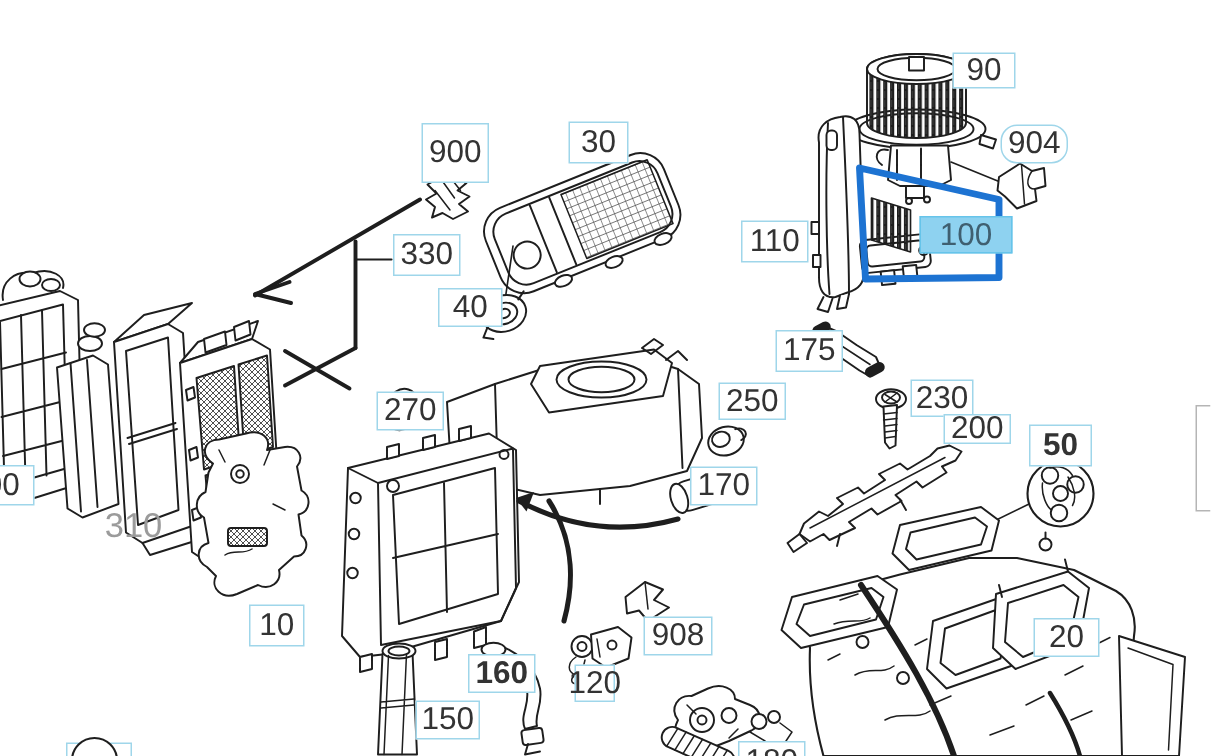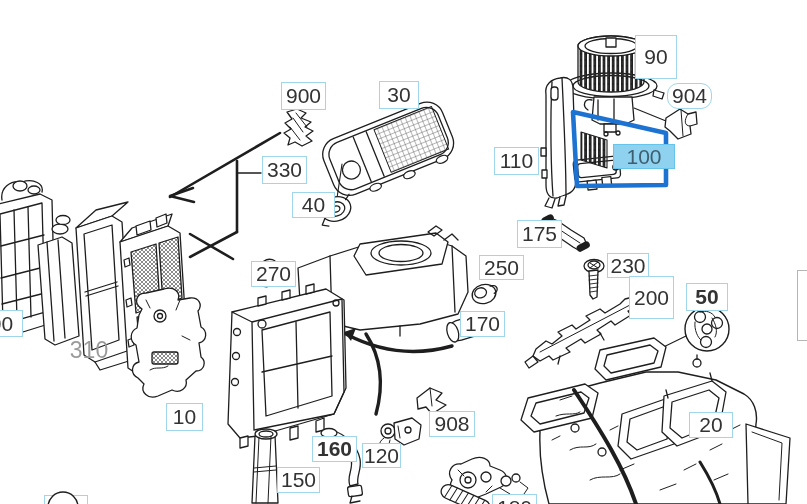--- a/index.html
+++ b/index.html
@@ -285,40 +285,40 @@
     </g>
     <circle cx="506" cy="481" r="5" fill="#fff"></circle>
         <circle cx="516" cy="478" r="4" fill="#fff"></circle>
     <path d="M500,488 L510,494 M520,482 L528,488 L524,494" stroke-width="1"></path>
   </g>
 </svg>
 
 <div class="side-box" style="left:797px;top:270px;width:20px;height:69px;"></div>
 
 <div id="labels">
-      <div class="chip" style="left: 281px; top: 82px; width: 45px; height: 28px;">900</div>
+      <div class="chip" style="left: 281px; top: 82px; width: 45px; height: 40px;">900</div>
       <div class="chip" style="left: 379px; top: 81px; width: 40px; height: 28px;">30</div>
       <div class="chip" style="left: 262px; top: 156px; width: 45px; height: 28px;">330</div>
       <div class="chip" style="left: 292px; top: 192px; width: 43px; height: 26px;">40</div>
       <div class="chip" style="left: 251px; top: 237px; width: 45px; height: 26px; margin-top: 24px;">270</div>
-      <div class="chip" style="left: 635px; top: 35px; width: 42px; height: 44px;">90</div>
+      <div class="chip" style="left: 635px; top: 35px; width: 42px; height: 24px;">90</div>
       <div class="chip" style="left: 667px; top: 83px; width: 45px; height: 26px; border-radius: 11px;">904</div>
       <div class="chip" style="left: 494px; top: 147px; width: 45px; height: 28px;">110</div>
       <div class="chip highlight" style="left: 613px; top: 144px; width: 62px; height: 25px;">100</div>
       <div class="chip" style="left: 517px; top: 220px; width: 45px; height: 28px;">175</div>
       <div class="chip" style="left: 479px; top: 255px; width: 45px; height: 25px;">250</div>
       <div class="chip" style="left: 607px; top: 253px; width: 42px; height: 25px;">230</div>
-      <div class="chip" style="left: 629px; top: 276px; width: 45px; height: 43px;">200</div>
+      <div class="chip" style="left: 629px; top: 276px; width: 45px; height: 20px;">200</div>
       <div class="chip" style="left: 686px; top: 283px; width: 42px; height: 28px; font-weight: bold;">50</div>
       <div class="chip" style="left: 460px; top: 311px; width: 45px; height: 26px;">170</div>
       <div class="chip" style="left: 166px; top: 403px; width: 37px; height: 28px;">10</div>
       <div class="chip" style="left: 429px; top: 411px; width: 46px; height: 26px; text-align: right;">908</div>
       <div class="chip" style="left: 689px; top: 412px; width: 44px; height: 26px;">20</div>
       <div class="chip" style="left: 312px; top: 436px; width: 45px; height: 26px; font-weight: bold;">160</div>
-      <div class="chip" style="left: 362px; top: 443px; width: 39px; height: 25px;">120</div>
+      <div class="chip" style="left: 383px; top: 443px; width: 27px; height: 25px;">120</div>
       <div class="chip" style="left: 277px; top: 467px; width: 43px; height: 26px;">150</div>
       <div class="chip muted" style="left: 66px; top: 338px; width: 46px; height: 26px;">310</div>
       <div class="chip" style="left: -20px; top: 310px; width: 43px; height: 27px;">00</div>
       <div class="chip" style="left: 492px; top: 494px; width: 45px; height: 28px;">180</div>
       <div class="chip" style="left: 44px; top: 495px; width: 44px; height: 26px;"></div>
     </div>
 
 <svg class="overlay" style="left:40px;top:490px;" width="50" height="14" viewBox="0 0 50 14" fill="#fff" stroke="#1e1e1e" stroke-width="1.4">
   <circle cx="23" cy="17" r="15"></circle>
 </svg>

